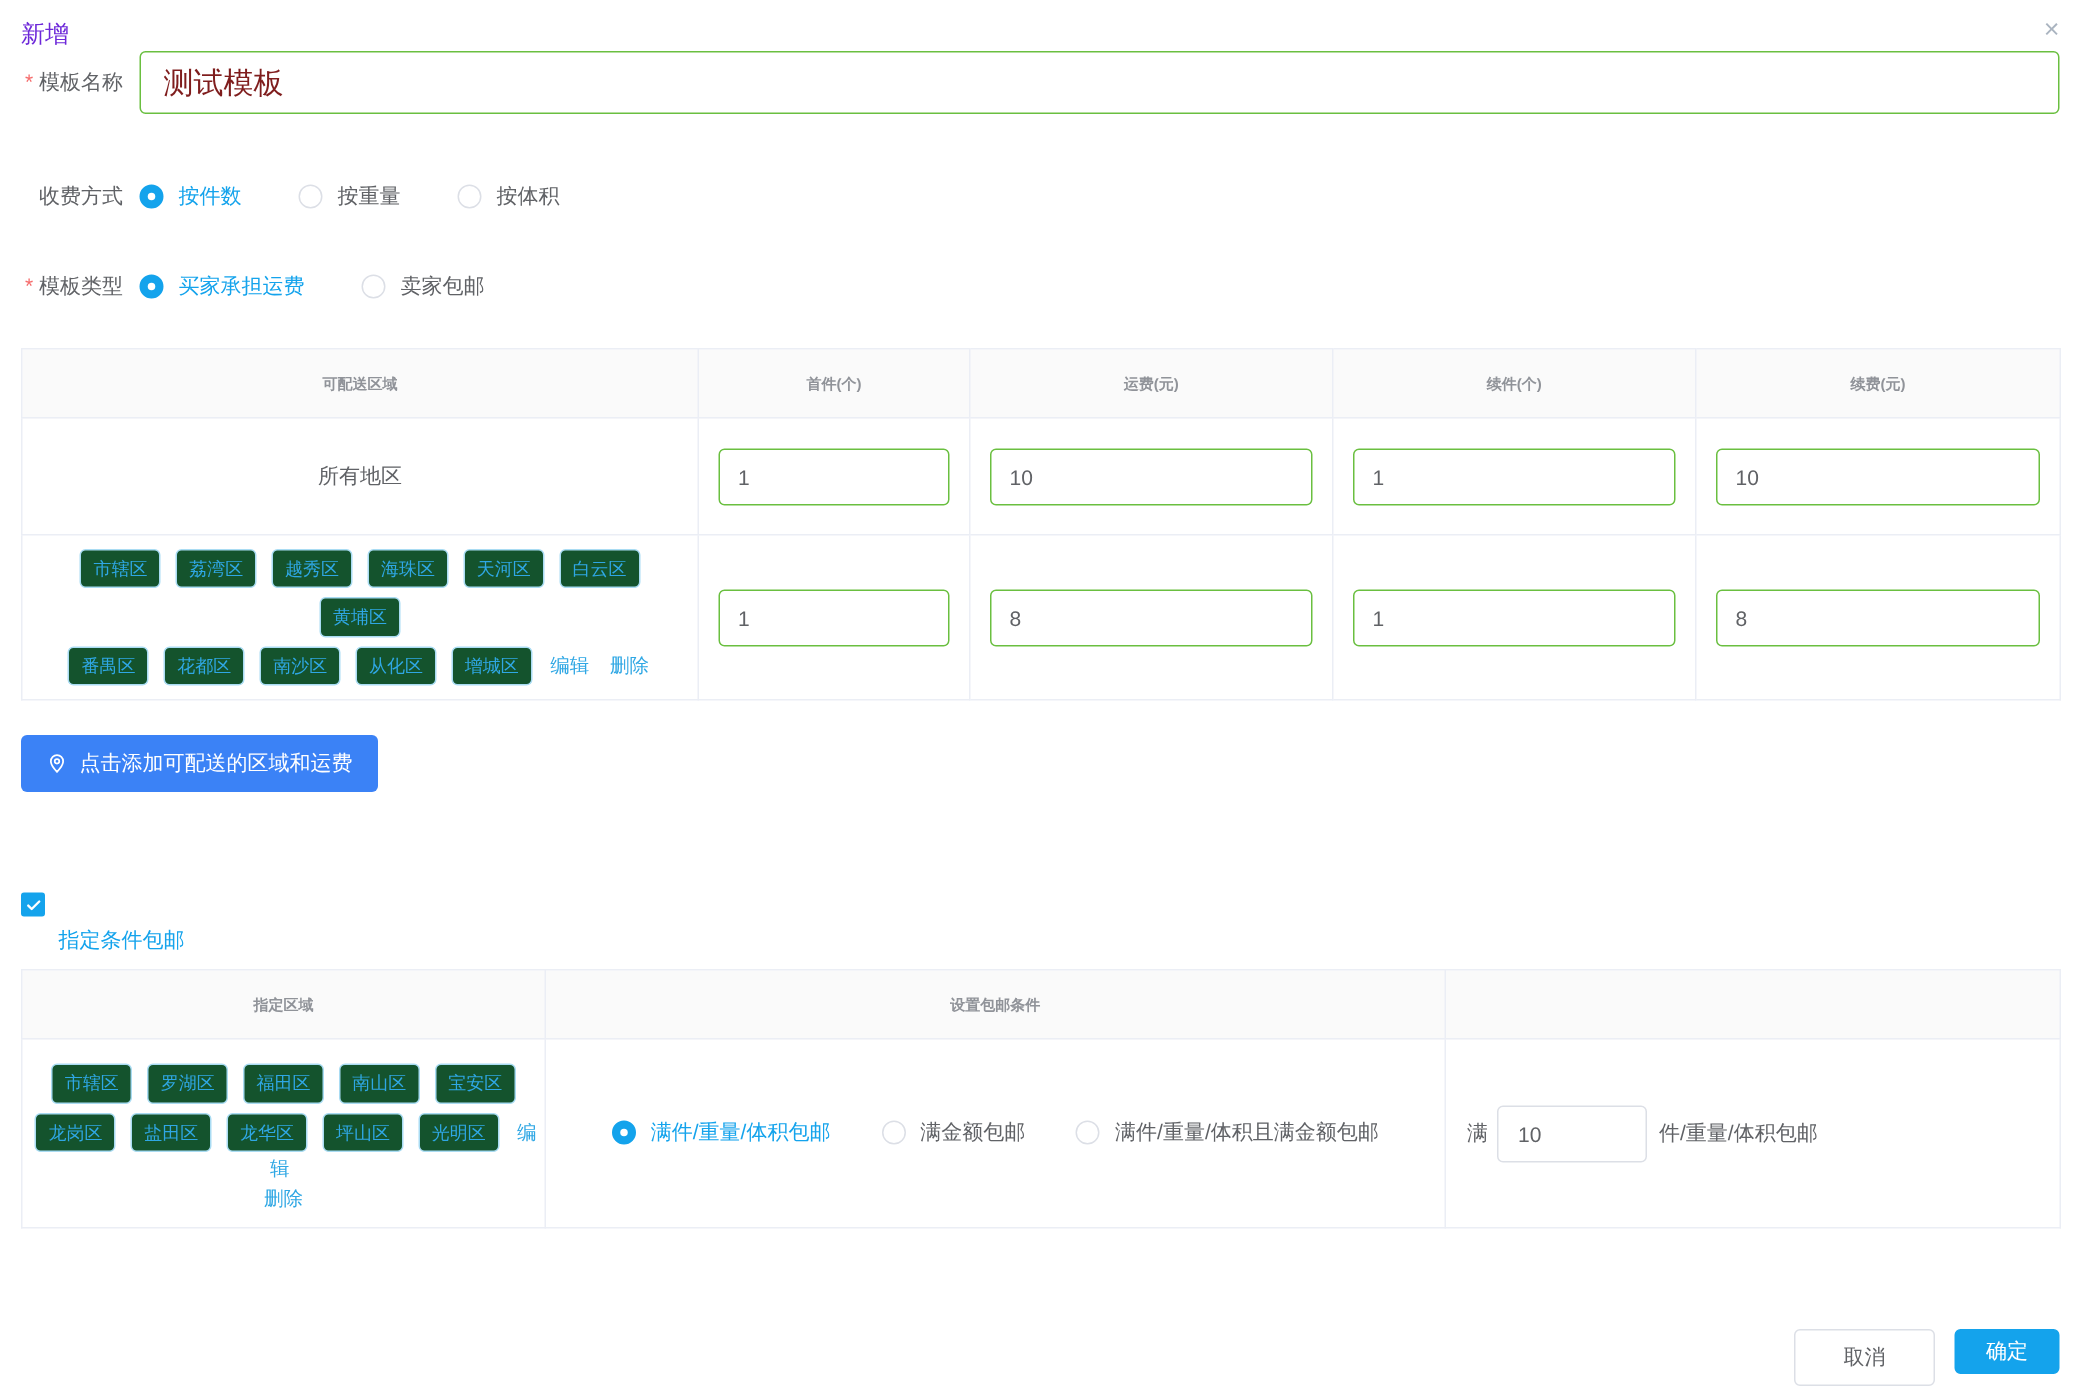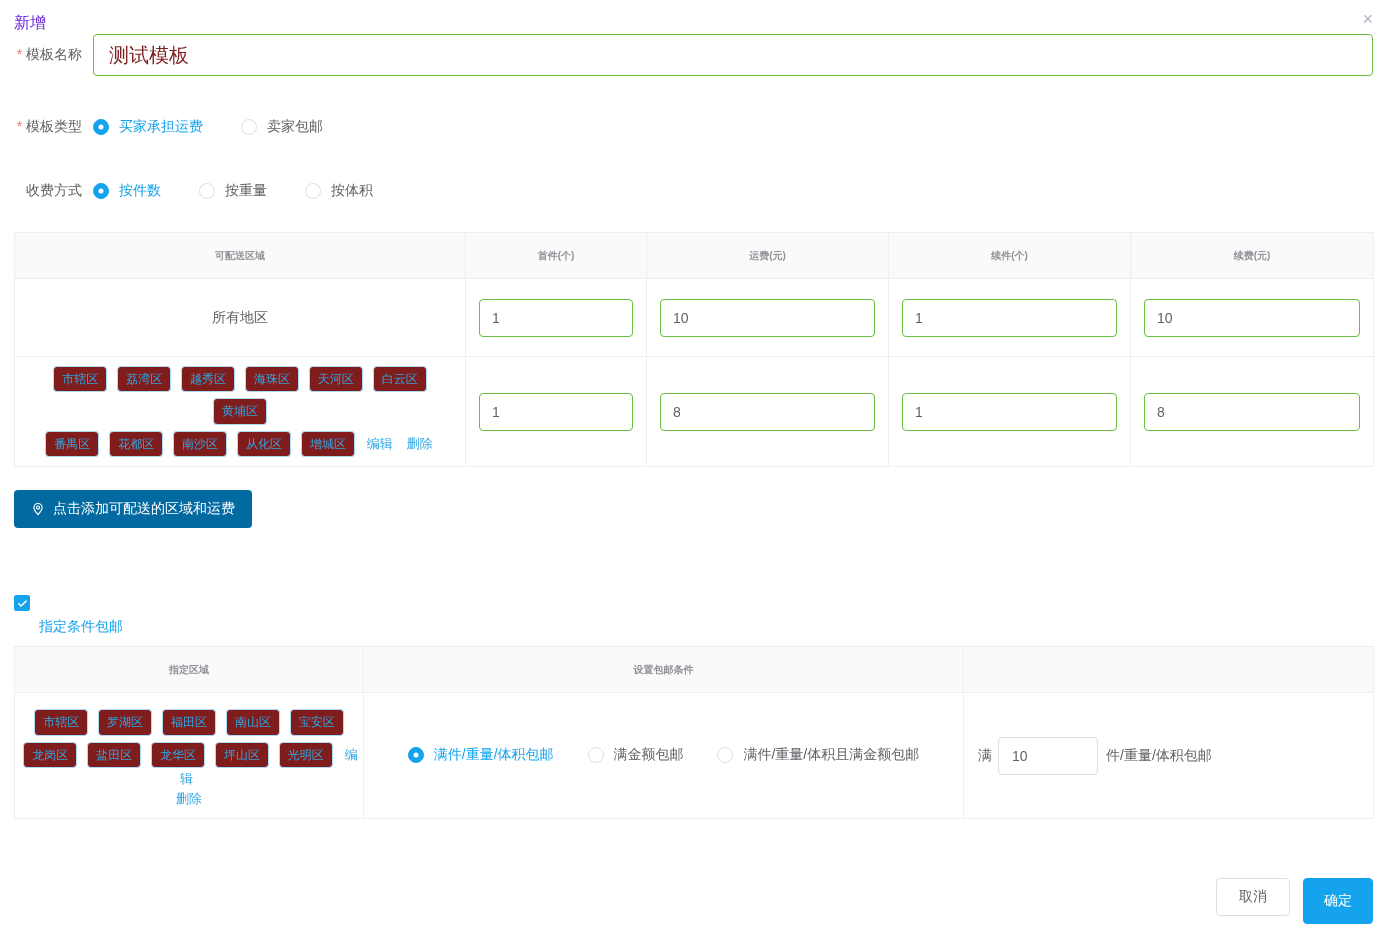--- a/index.html
+++ b/index.html
@@ -54,30 +54,30 @@
   .tbl1 { margin-top:32px; }
   .tbl1 td { height:78px; }
   .tbl1 td.tags-cell { height:90px; padding:6px 10px; }
   .cell-input {
     height:38px; width:calc(100% - 24px); border:1px solid #6abf40; border-radius:4px;
     padding:0 12px; font-size:14px; color:#606266; outline:none;
     font-family:"Liberation Sans", sans-serif;
   }
   .tag {
     display:inline-block; padding:5px 8px; margin:3px; font-size:12px;
-    background:#7f1d1d; border:1px solid #a9dcf3; color:#2fa7e4; border-radius:4px;
+    background:#14532d; border:1px solid #a9dcf3; color:#2fa7e4; border-radius:4px;
     line-height:1.2; white-space:nowrap;
   }
   .tag-line { text-align:center; line-height:1; }
   .cell-link { color:#2fa7e4; margin:0 5px; font-size:13px; cursor:pointer; text-decoration:none; }
 
   
   .blue-btn {
     margin-top:23px; display:inline-flex; align-items:center; gap:8px;
-    background:#0369a1; color:#fff; border:none; border-radius:4px;
+    background:#3b82f6; color:#fff; border:none; border-radius:4px;
     height:38px; padding:0 17px; font-size:14px; cursor:pointer;
     font-family:"Liberation Sans", sans-serif;
   }
   .btn2 { margin-top:19px; }
 
   
   .check-row { margin-top:42px; display:flex; align-items:center; }
   .checkbox {
     width:16px; height:16px; border-radius:2px; background:#14a3ec; border:1px solid #14a3ec;
     display:inline-flex; align-items:center; justify-content:center; flex:none; cursor:pointer;
@@ -95,75 +95,75 @@
   .amount-wrap { display:flex; align-items:center; justify-content:flex-start; }
   .amount-input {
     width:100px; height:38px; border:1px solid #dcdfe6; border-radius:4px;
     padding:0 13px; font-size:14px; color:#606266; outline:none; margin:0 8px 0 6px;
     font-family:"Liberation Sans", sans-serif;
   }
 
   
   .footer { position:absolute; right:14px; bottom:7px; display:flex; gap:13px; }
   .btn-cancel {
-    height:38px; padding:0 22px; background:#fff; border:1px solid #dcdfe6;
+    height:38px; padding:0 32px; background:#fff; border:1px solid #dcdfe6;
     border-radius:4px; color:#606266; font-size:14px; cursor:pointer;
     font-family:"Liberation Sans", sans-serif;
   }
   .btn-confirm {
-    height:46px; padding:0 20px; background:#14a3ec; border:1px solid #14a3ec;
+    height:30px; padding:0 20px; background:#14a3ec; border:1px solid #14a3ec;
     border-radius:4px; color:#fff; font-size:14px; cursor:pointer;
     font-family:"Liberation Sans", sans-serif;
   }
 </style>
 </head>
 <body>
 
 <div class="wrap">
   <div class="dlg-title">新增</div>
   <span class="dlg-close">×</span>
 
   
   <div class="form-row row-name">
     <div class="form-label req">模板名称</div>
     <div class="form-content">
       <input class="text-input" type="text" value="测试模板" style="">
     </div>
   </div>
 
   
+  <div class="form-row row-charge">
+    <div class="form-label">收费方式</div>
+    <div class="form-content">
+      <span class="radio-opt checked">
+        <span class="radio-dot"></span>
+        <span class="radio-label">按件数</span>
+      </span>
+      <span class="radio-opt">
+        <span class="radio-dot"></span>
+        <span class="radio-label">按重量</span>
+      </span>
+      <span class="radio-opt">
+        <span class="radio-dot"></span>
+        <span class="radio-label">按体积</span>
+      </span>
+    </div>
+  </div>
+
+  
   <div class="form-row row-type">
     <div class="form-label req">模板类型</div>
     <div class="form-content">
       <span class="radio-opt checked">
         <span class="radio-dot"></span>
         <span class="radio-label">买家承担运费</span>
       </span>
       <span class="radio-opt">
         <span class="radio-dot"></span>
         <span class="radio-label">卖家包邮</span>
-      </span>
-    </div>
-  </div>
-
-  
-  <div class="form-row row-charge">
-    <div class="form-label">收费方式</div>
-    <div class="form-content">
-      <span class="radio-opt checked">
-        <span class="radio-dot"></span>
-        <span class="radio-label">按件数</span>
-      </span>
-      <span class="radio-opt">
-        <span class="radio-dot"></span>
-        <span class="radio-label">按重量</span>
-      </span>
-      <span class="radio-opt">
-        <span class="radio-dot"></span>
-        <span class="radio-label">按体积</span>
       </span>
     </div>
   </div>
 
   
   <table class="grid tbl1">
     <colgroup>
         <col style="width:451px">
         <col style="width:181px">
         <col style="width:242px">

